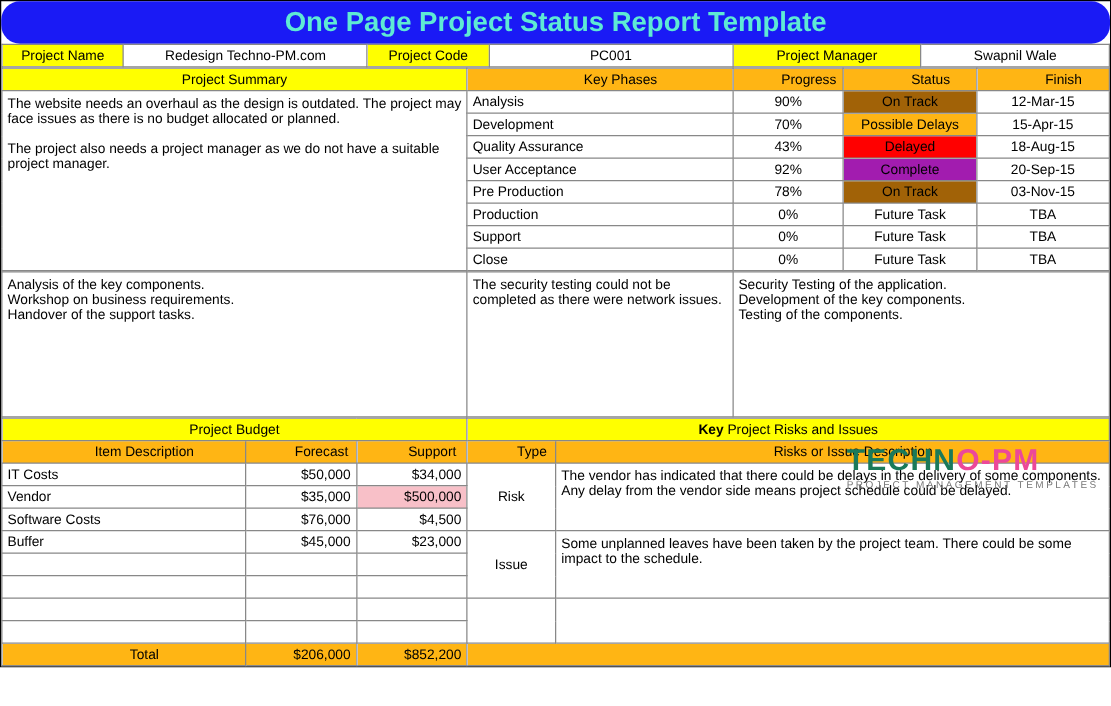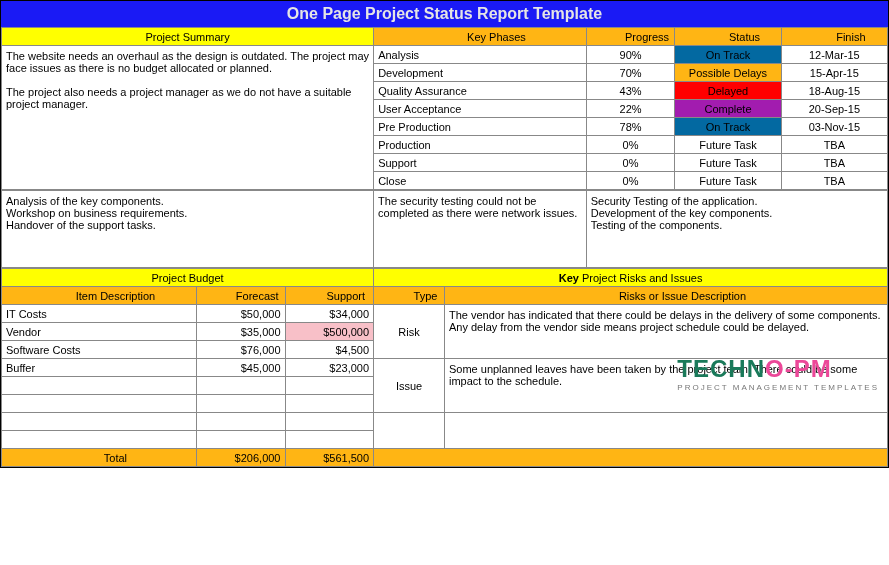--- a/index.html
+++ b/index.html
@@ -6,25 +6,26 @@
   body {
     margin: 0; padding: 0;
     font-family: Arial, sans-serif;
     font-size: 11px;
     background: #fff;
     width: 889px;
   }
   .wrap { border: 1px solid #000; }
   .title {
     background: #1a1af5;
-    color: #e5e5e5;
+    color: #5eead4;
     text-align: center;
-    font-size: 16px;
+    font-size: 22px;
     font-weight: bold;
     padding: 4px 0;
+    border-radius: 15px;
   }
   table { border-collapse: collapse; width: 100%; table-layout: fixed; }
   td, th {
     border: 1px solid #888;
     padding: 2px 4px;
     vertical-align: middle;
     height: 18px;
     overflow: hidden;
     white-space: nowrap;
     text-overflow: clip;
@@ -32,21 +33,21 @@
   .yellow { background: #ffff00; text-align: center; }
   .orange { background: #ffb514; text-align: center; padding-left: 37px; }
   .center { text-align: center; }
   .right { text-align: right; }
   .summary-cell {
     vertical-align: top;
     white-space: normal;
     padding: 4px;
     height: auto;
   }
-  .status-ontrack { background: #0369a1; color: #000; text-align: center; }
+  .status-ontrack { background: #a16207; color: #000; text-align: center; }
   .status-possible { background: #ffb514; color: #000; text-align: center; }
   .status-delayed { background: #ff0000; color: #000; text-align: center; }
   .status-complete { background: #a21caf; color: #000; text-align: center; }
   .highlight-red { background: #f8c0c8; }
   .watermark {
     position: absolute;
     right: 10px;
     top: 355px;
     pointer-events: none;
     font-family: Arial, sans-serif;
@@ -56,20 +57,41 @@
   .wm-t2 { color: #ec4899; }
   .wm-sub { font-size: 8px; color: #777; letter-spacing: 2px; }
 </style>
 </head>
 <body>
 
 <div class="wrap">
 
   <div class="title">One Page Project Status Report Template</div>
 
+  <table>
+    <colgroup>
+      <col style="width:11%">
+        <col style="width:22%">
+      <col style="width:11%">
+        <col style="width:22%">
+      <col style="width:17%">
+        <col style="width:17%">
+    </colgroup>
+    <tbody>
+        <tr>
+      <td class="yellow">Project Name</td>
+      <td class="center">Redesign Techno-PM.com</td>
+      <td class="yellow">Project Code</td>
+      <td class="center">PC001</td>
+      <td class="yellow">Project Manager</td>
+      <td class="center">Swapnil Wale</td>
+
+    </tr>
+  </tbody>
+    </table>
 
   <table>
     <colgroup>
       <col style="width:42%">
         <col style="width:24%">
         <col style="width:10%">
         <col style="width:12%">
         <col style="width:12%">
     </colgroup>
     <tbody>
@@ -96,21 +118,21 @@
           <td class="center">15-Apr-15</td>
         </tr>
         <tr>
           <td>Quality Assurance</td>
           <td class="center">43%</td>
           <td class="status-delayed">Delayed</td>
           <td class="center">18-Aug-15</td>
         </tr>
         <tr>
           <td>User Acceptance</td>
-          <td class="center">22%</td>
+          <td class="center">92%</td>
           <td class="status-complete">Complete</td>
           <td class="center">20-Sep-15</td>
         </tr>
         <tr>
           <td>Pre Production</td>
           <td class="center">78%</td>
           <td class="status-ontrack">On Track</td>
           <td class="center">03-Nov-15</td>
         </tr>
         <tr>
@@ -135,21 +157,21 @@
   </table>
 
   <table>
     <colgroup>
         <col style="width:42%">
         <col style="width:24%">
         <col style="width:34%">
       </colgroup>
     <tbody>
     <tr>
-      <td class="summary-cell" style="height:77px">Analysis of the key components.<br>Workshop on business requirements.<br>Handover of the support tasks.</td>
+      <td class="summary-cell" style="height:116px">Analysis of the key components.<br>Workshop on business requirements.<br>Handover of the support tasks.</td>
       <td class="summary-cell">The security testing could not be completed as there were network issues.</td>
       <td class="summary-cell">Security Testing of the application.<br>Development of the key components.<br>Testing of the components.</td>
     </tr>
   </tbody>
     </table>
 
   <table>
     <colgroup>
       <col style="width:22%">
         <col style="width:10%">
@@ -215,21 +237,21 @@
         <tr>
           <td></td>
           <td class="right"></td>
           <td class="right"></td>
         </tr>
       </tbody>
     <tbody>
         <tr>
       <td class="orange">Total</td>
       <td class="orange right">$206,000</td>
-      <td class="orange right">$561,500</td>
+      <td class="orange right">$852,200</td>
       <td colspan="2" class="orange"></td>
     </tr>
   </tbody>
     </table>
 
 </div>
 
 <div class="watermark">
   <div class="wm-main">
     <span class="wm-t1">TECHN</span><span class="wm-t2">O-PM</span>

